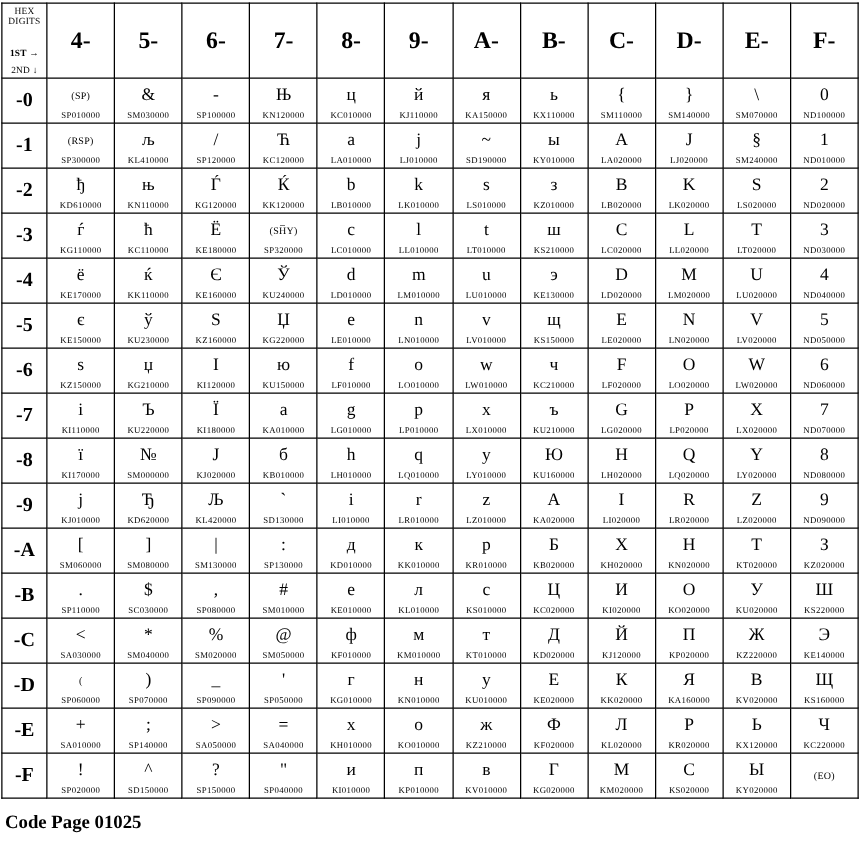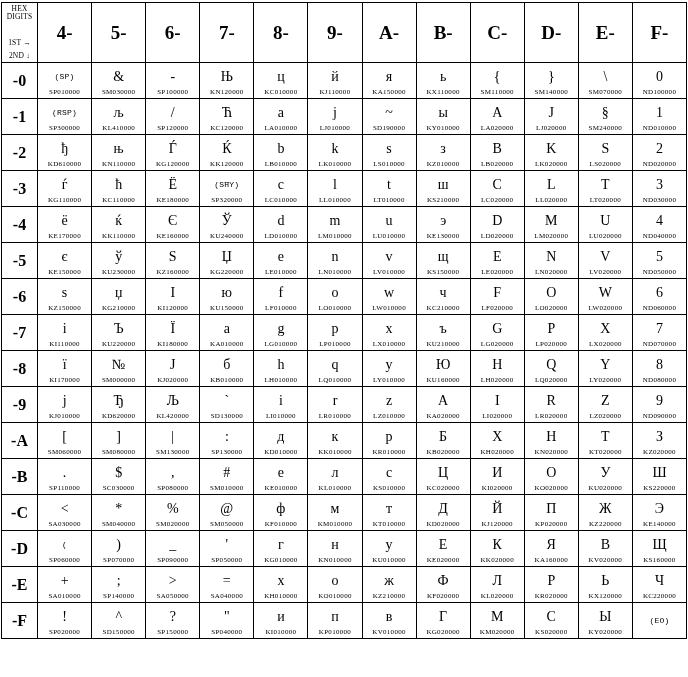--- a/index.html
+++ b/index.html
@@ -44,21 +44,21 @@
     display: flex;
     flex-direction: column;
     height: 58px;
     padding: 1px 2px;
     box-sizing: border-box;
     font-size: 7.5px;
     line-height: 1.15;
     letter-spacing: 0.2px;
   }
   .corner-inner .hexword { text-align: center; }
-  .corner-inner .arrowline { margin-top: auto; }
+  .corner-inner .arrowline { margin-top: auto; font-weight: bold; }
   .corner-inner .arrowline2 { margin-top: 4px; font-family: Liberation Serif, serif; }
 
   th.colh {
     font-size: 19px;
     font-weight: bold;
   }
   th.rowh {
     font-size: 16px;
     font-weight: bold;
   }
@@ -73,21 +73,20 @@
     flex: 1;
     display: flex;
     align-items: center;
     justify-content: center;
     font-size: 14px;
     line-height: 1;
   }
   .glyph.paren {
     font-size: 8px;
     letter-spacing: 0.2px;
-    font-family: Liberation Mono, monospace;
   }
   .gcgid {
     font-size: 7px;
     line-height: 8px;
     letter-spacing: 0.3px;
     white-space: nowrap;
   }
   .caption {
     margin: 11px 0 0 3px;
     font-size: 15px;
@@ -1335,13 +1334,14 @@
             </div>
           </td>
           <td class="cell">
             <div class="cellwrap">
               <div class="glyph paren">(EO)</div>
             </div>
           </td>
         </tr>
       </tbody>
   </table>
+  <div class="caption">Code Page 01025</div>
 </div>
 
 </body></html>

